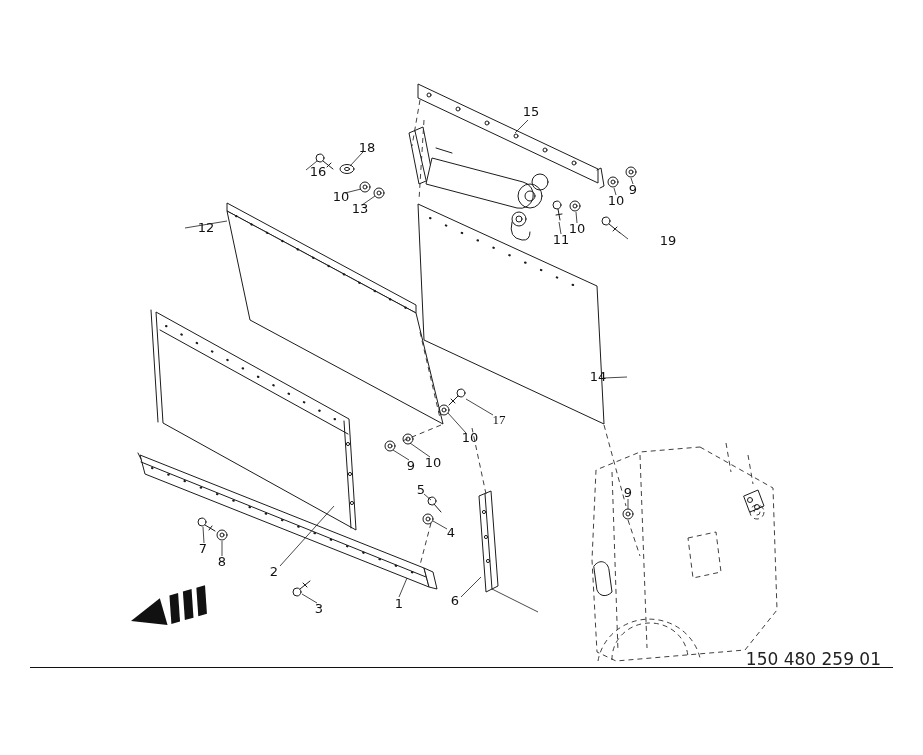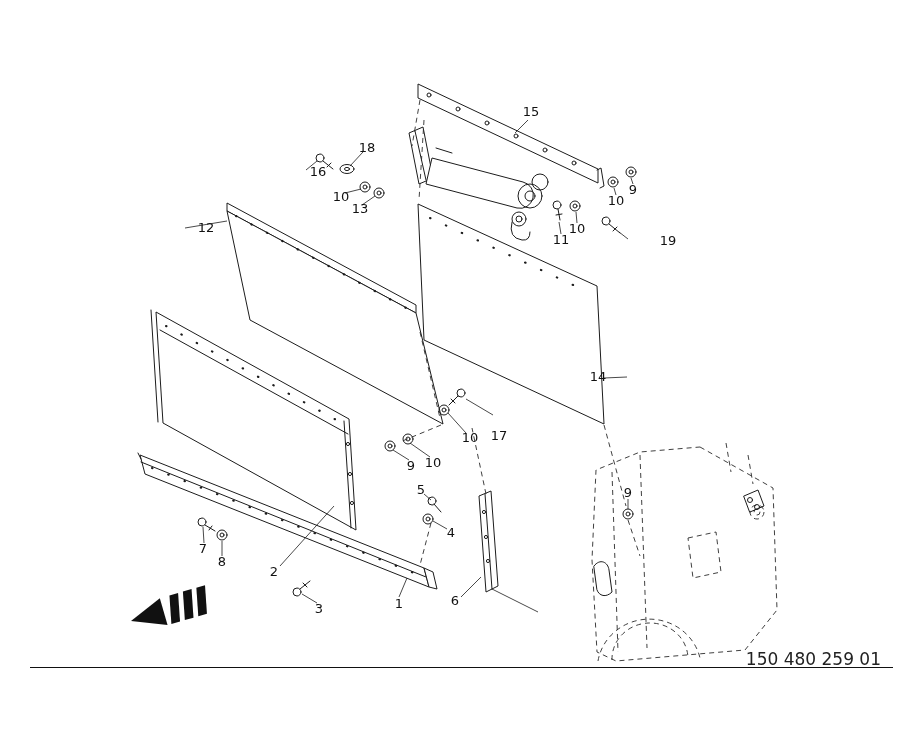--- a/index.html
+++ b/index.html
@@ -262,21 +262,21 @@
       <span class="callout" style="left: 298px; top: 172px; margin-left: 20px;">16</span>
       <span class="callout" style="left: 341px; top: 197px;">10</span>
       <span class="callout" style="left: 360px; top: 209px;">13</span>
       <span class="callout" style="left: 633px; top: 190px;">9</span>
       <span class="callout" style="left: 616px; top: 201px;">10</span>
       <span class="callout" style="left: 577px; top: 229px;">10</span>
       <span class="callout" style="left: 561px; top: 240px; text-align: center;">11</span>
       <span class="callout" style="left: 668px; top: 241px;">19</span>
       <span class="callout" style="left: 175px; top: 228px; margin-left: 31px;">12</span>
       <span class="callout" style="left: 598px; top: 377px;">14</span>
-      <span class="callout" style="left: 499px; top: 436px;">17</span>
+      <span class="callout" style="left: 499px; top: 420px; font-family: Liberation Serif, serif;">17</span>
       <span class="callout" style="left: 470px; top: 438px;">10</span>
       <span class="callout" style="left: 433px; top: 463px;">10</span>
       <span class="callout" style="left: 411px; top: 466px;">9</span>
       <span class="callout" style="left: 421px; top: 490px;">5</span>
       <span class="callout" style="left: 451px; top: 533px;">4</span>
       <span class="callout" style="left: 628px; top: 493px;">9</span>
       <span class="callout" style="left: 203px; top: 549px;">7</span>
       <span class="callout" style="left: 222px; top: 562px;">8</span>
       <span class="callout" style="left: 274px; top: 572px;">2</span>
       <span class="callout" style="left: 319px; top: 609px;">3</span>

